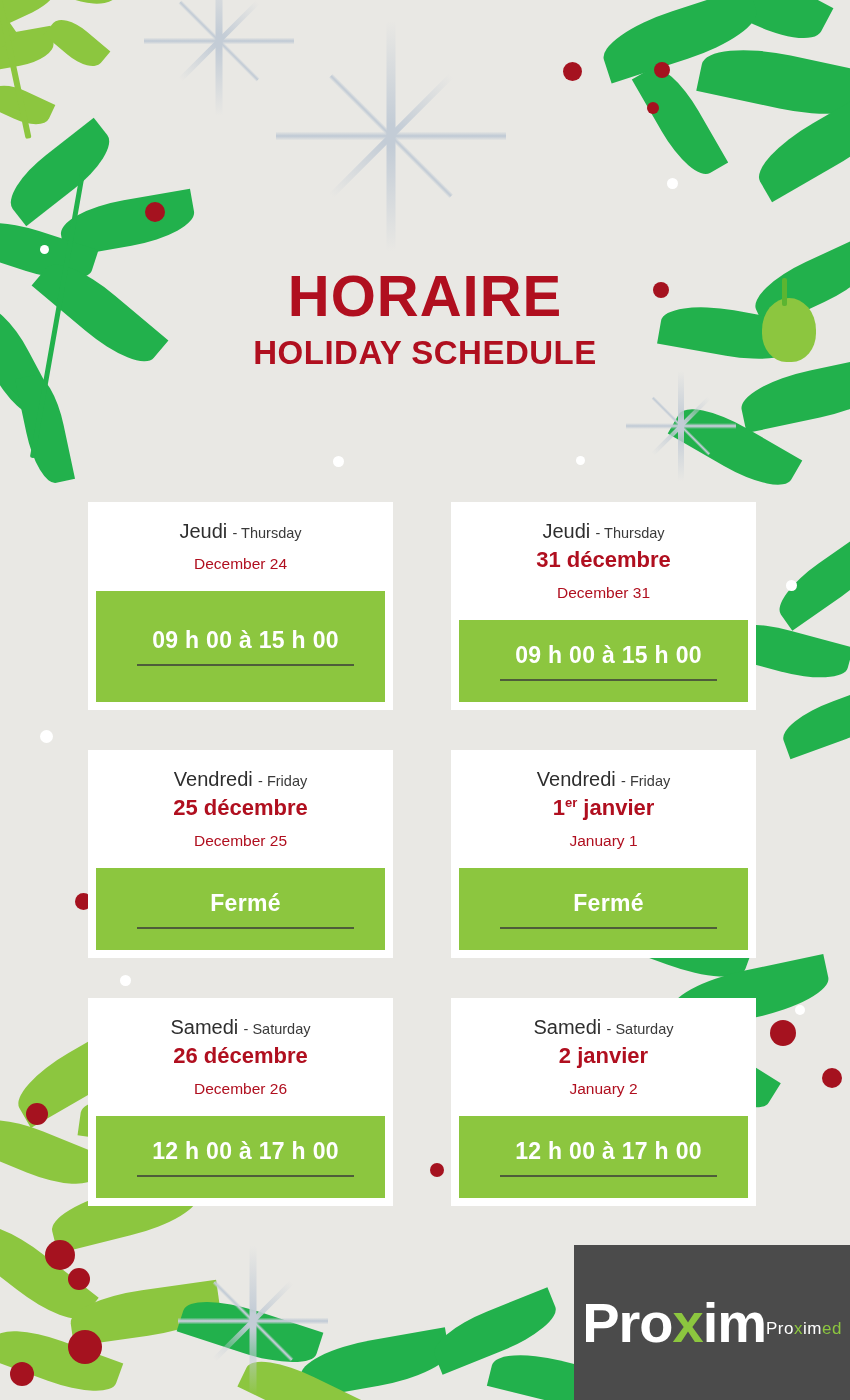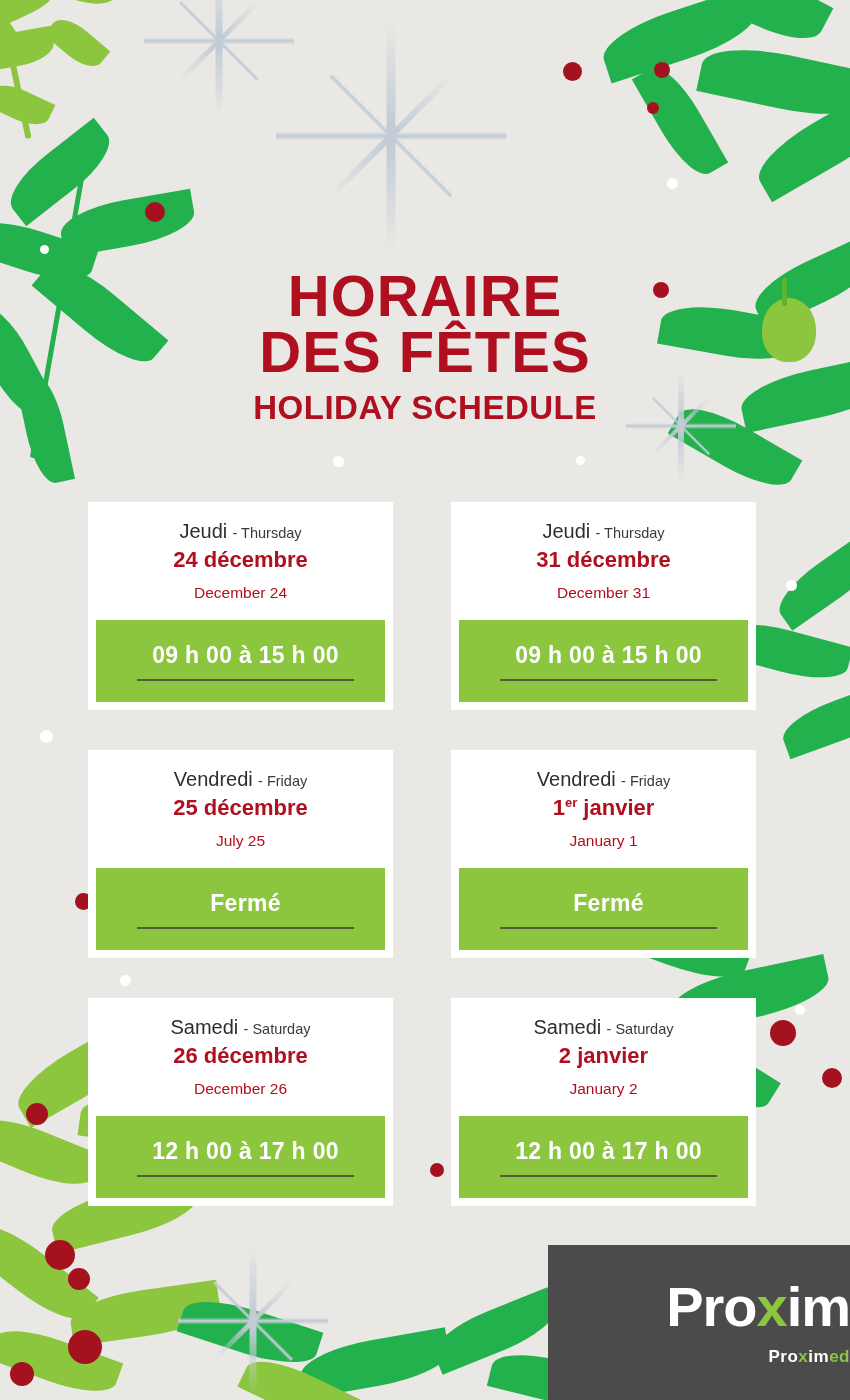--- a/index.html
+++ b/index.html
@@ -127,41 +127,41 @@
     width: 78%;
     height: 2px;
     background: #3a3a3a;
     opacity: 0.75;
   }
 
   
   .logo-box {
     position: absolute;
     right: 0px; bottom: 0px;
-    width: 302px; height: 155px;
+    width: 276px; height: 155px;
     background: #4b4b4b;
     z-index: 7;
     display: flex;
-    flex-direction: column;
-    align-items: flex-end;
+    flex-direction: row;
+    align-items: center;
     justify-content: center;
   }
   .logo-main {
     color: #ffffff;
     font-size: 56px;
     font-weight: bold;
     letter-spacing: -1px;
     line-height: 1;
     position: relative;
   }
   .logo-main .x { color: #8cc63f; }
   .logo-sub {
     margin-top: 12px;
     font-size: 17px;
-    font-weight: bold;
+    font-weight: normal;
     color: #ffffff;
     letter-spacing: 0.5px;
   }
   .logo-sub .x { color: #8cc63f; }
   .logo-sub .ed { color: #8cc63f; }
 </style>
 </head>
 <body>
 
 <div id="poster">
@@ -282,33 +282,31 @@
     <div class="dot" style="left:333px;top:456px;width:11px;height:11px;background:#ffffff;"></div>
     <div class="dot" style="left:576px;top:456px;width:9px;height:9px;background:#ffffff;"></div>
     <div class="dot" style="left:786px;top:580px;width:11px;height:11px;background:#ffffff;"></div>
     <div class="dot" style="left:40px;top:730px;width:13px;height:13px;background:#ffffff;"></div>
     <div class="dot" style="left:120px;top:975px;width:11px;height:11px;background:#ffffff;"></div>
     <div class="dot" style="left:40px;top:245px;width:9px;height:9px;background:#ffffff;"></div>
   </div>
 
   <div class="header">
     <div class="title-fr">HORAIRE</div>
-    <div class="title-fr">DES FÊTES</div>
     <div class="title-en">HOLIDAY SCHEDULE</div>
   </div>
 
   <div class="grid">
 
     <div class="card">
       <div class="card-top">
         <div class="day-line">
           <span class="day-fr">Jeudi</span>
           <span class="day-en">- Thursday</span>
         </div>
-        <div class="date-fr"><span>24 décembre</span></div>
         <div class="date-en">December 24</div>
       </div>
       <div class="card-bottom">
         <div class="hours">09 h 00 à 15 h 00</div>
         <div class="rule"></div>
       </div>
     </div>
 
     <div class="card">
       <div class="card-top">
@@ -325,21 +323,21 @@
       </div>
     </div>
 
     <div class="card">
       <div class="card-top">
         <div class="day-line">
           <span class="day-fr">Vendredi</span>
           <span class="day-en">- Friday</span>
         </div>
         <div class="date-fr"><span>25 décembre</span></div>
-        <div class="date-en">July 25</div>
+        <div class="date-en">December 25</div>
       </div>
       <div class="card-bottom">
         <div class="hours closed">Fermé</div>
         <div class="rule"></div>
       </div>
     </div>
 
     <div class="card">
       <div class="card-top">
         <div class="day-line">

